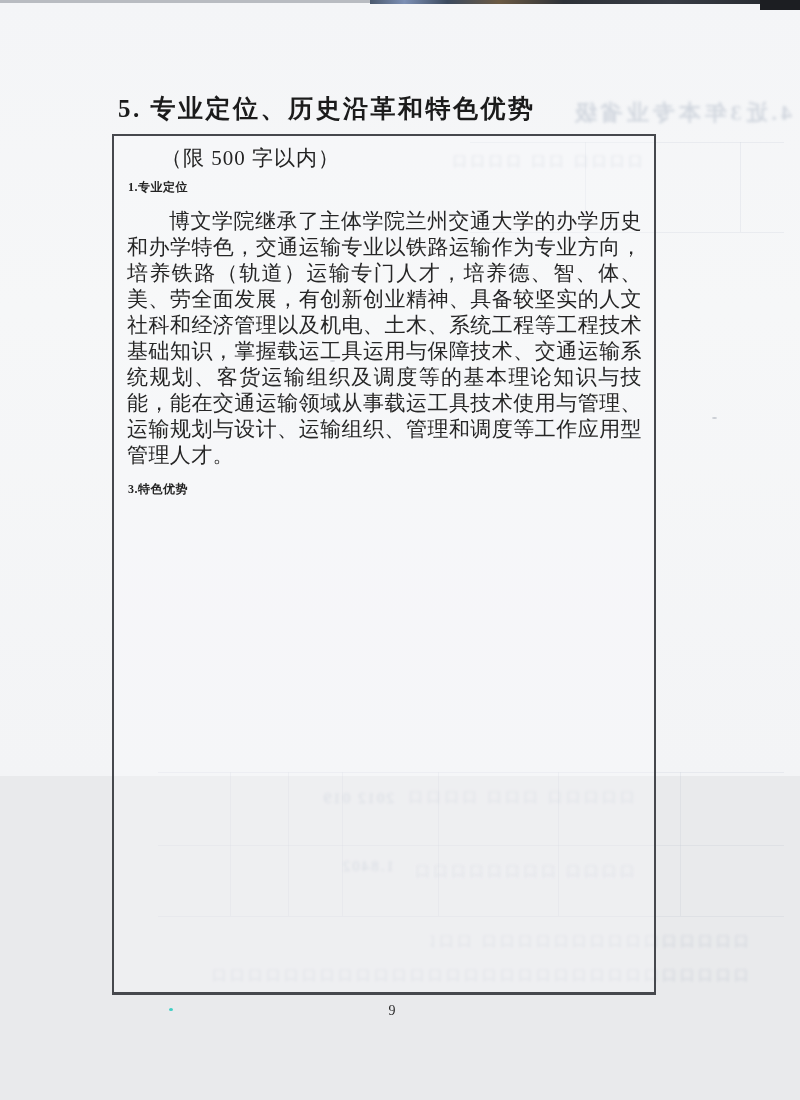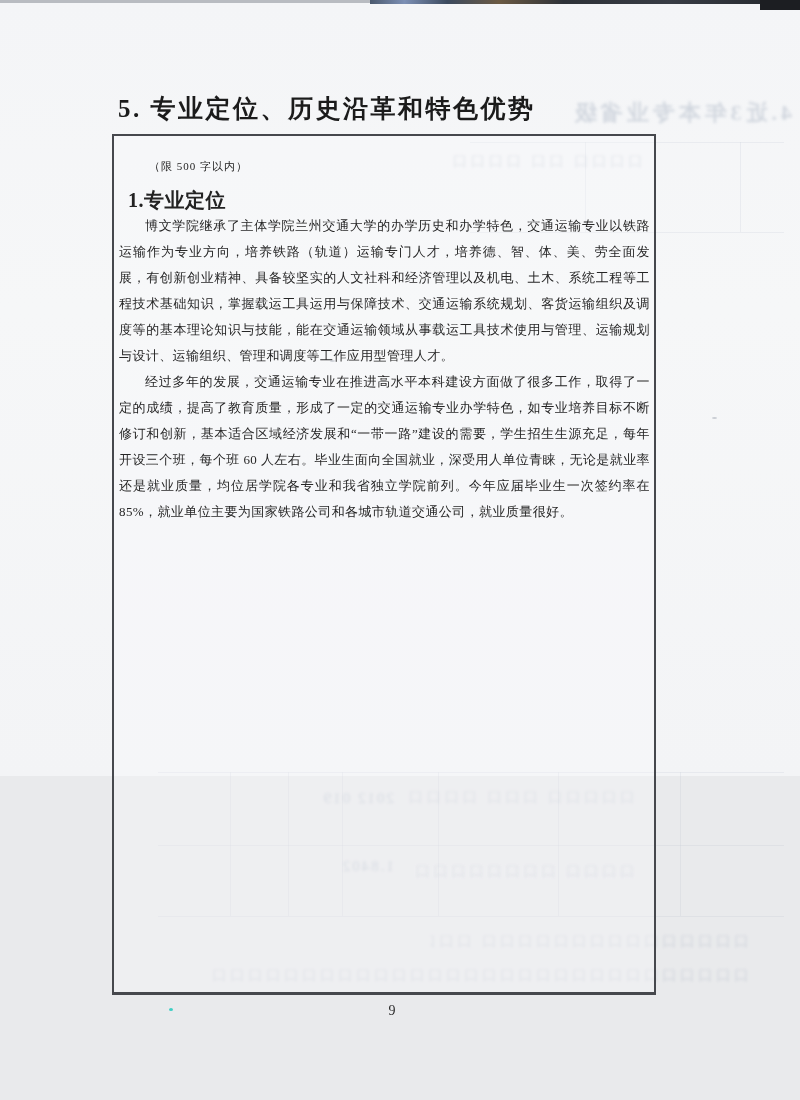--- a/index.html
+++ b/index.html
@@ -31,24 +31,24 @@
     position:absolute;top:92px;left:118px;margin:0;
     font-size:25px;font-weight:bold;letter-spacing:2.5px;color:#1b1b1b;
   }
   
   .content-box{
     position:absolute;left:112px;top:134px;width:544px;height:861px;
     box-sizing:border-box;border:2px solid #46484d;border-bottom-width:3px;
     background:rgba(250,250,251,.35);
     padding:9px 4px 0 5px;
   }
-  .limit-note{margin:8px;font-size:11px;line-height:26px;text-indent:2em;letter-spacing:1px;}
-  .sec-title{margin:3px 0 0 9px;font-size:20px;line-height:26px;font-weight:bold;letter-spacing:.5px;}
+  .limit-note{margin:0;font-size:21px;line-height:26px;text-indent:2em;letter-spacing:1px;}
+  .sec-title{margin:3px 0 0 9px;font-size:12px;line-height:26px;font-weight:bold;letter-spacing:.5px;}
   .para{
-    margin:0;font-size:13px;line-height:26px;letter-spacing:.4px;
+    margin:8px;font-size:21px;line-height:26px;letter-spacing:.4px;
     text-align:justify;text-indent:2em;color:#262626;
   }
   
   .page-number{position:absolute;left:0;top:1003px;width:784px;text-align:center;
     font-size:14px;color:#2c2c2c;font-family:"Liberation Serif",serif;}
   .speck-cyan{position:absolute;left:169px;top:1008px;width:4px;height:3px;
     background:#3ecfc4;border-radius:50%;}
   .speck-gray{position:absolute;width:5px;height:2px;background:#b7bcc4;border-radius:50%;}
 </style>
 </head>
@@ -92,21 +92,21 @@
 
   <h1 class="doc-heading">5. 专业定位、历史沿革和特色优势</h1>
 
   <div class="content-box">
     <p class="limit-note">（限 500 字以内）</p>
 
     <h2 class="sec-title">1.专业定位</h2>
     <p class="para">博文学院继承了主体学院兰州交通大学的办学历史和办学特色，交通运输专业以铁路运输作为专业方向，培养铁路（轨道）运输专门人才，培养德、智、体、美、劳全面发展，有创新创业精神、具备较坚实的人文社科和经济管理以及机电、土木、系统工程等工程技术基础知识，掌握载运工具运用与保障技术、交通运输系统规划、客货运输组织及调度等的基本理论知识与技能，能在交通运输领域从事载运工具技术使用与管理、运输规划与设计、运输组织、管理和调度等工作应用型管理人才。</p>
 
 
-    <p class="para">经过多年的发展，交通运输专业在推进高水平本科建设方面做了很多工作，取得了一定的成绩，提高了教育质量，形成了一定的交通运输专业办学特色，如专业培养目标不断修订和创新，基本适合区域经济发展和“一带一路”建设的需要，学生招生生源充足，每年开设三个班，每个班 60 人左右。毕业生面向全国就业，深受用人单位青睐，无论是就业率还是就业质量，均位居学院各专业和我省独立学院前列。今年应届毕业生一次签约率在 85%，就业单位主要为国家铁路公司和各城市轨道交通公司，就业质量很好。</p>
+    <h2 class="sec-title">3.特色优势</h2>
   </div>
 
   <div class="page-number">9</div>
   <div class="speck-cyan"></div>
   <div class="speck-gray" style="left:330px;top:360px;opacity:.6"></div>
   <div class="speck-gray" style="left:712px;top:417px;opacity:.7"></div>
 
 </div>
 
 </body></html>

